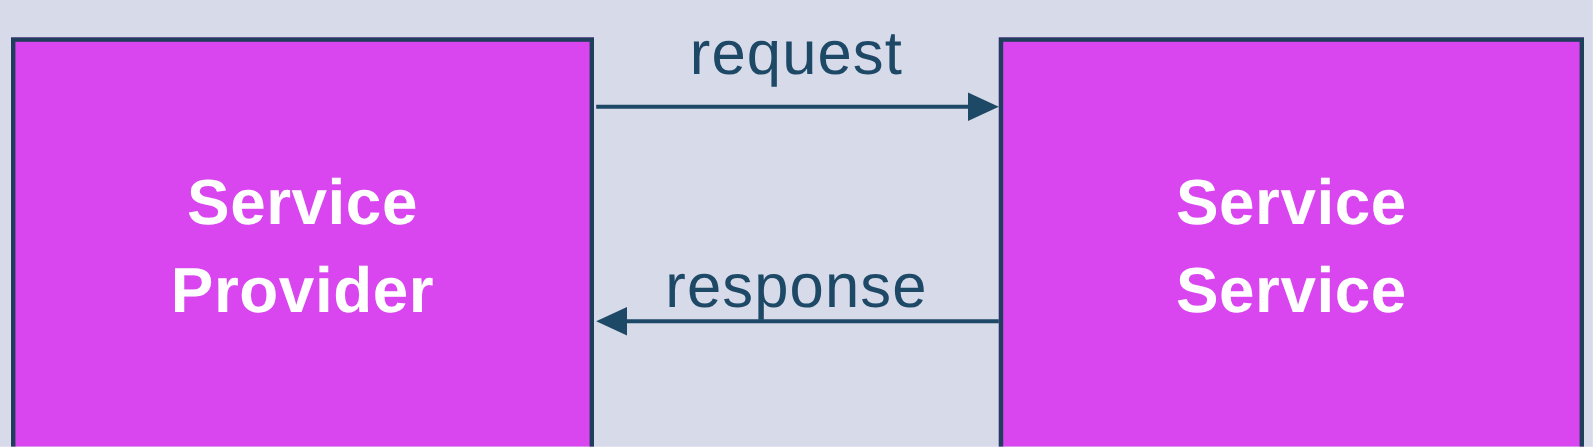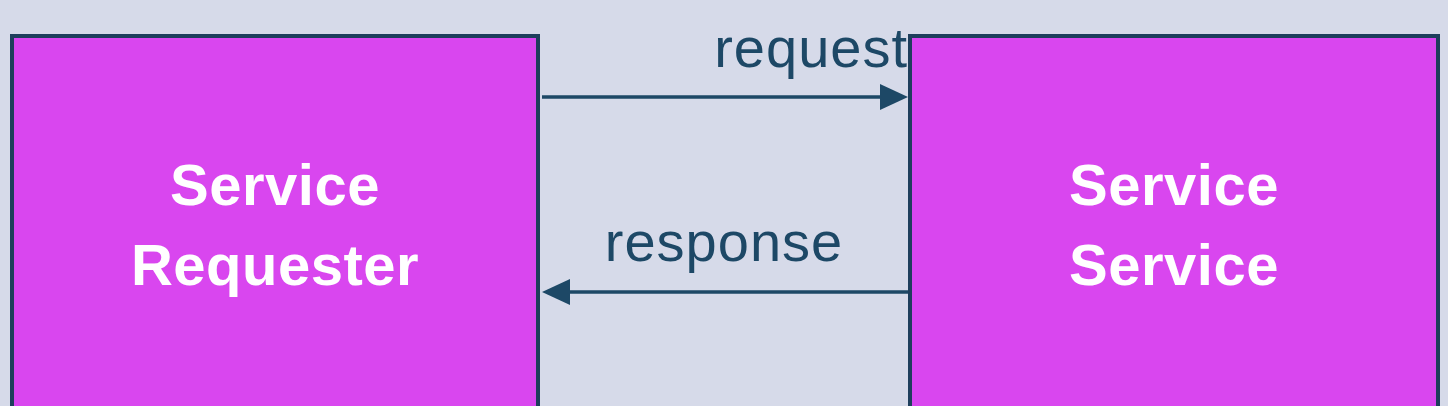--- a/index.html
+++ b/index.html
@@ -50,31 +50,31 @@
     position: absolute;
     left: 540px;
     width: 368px;
     text-align: center;
     color: #1d4866;
     font-size: 56px;
     font-weight: 400;
     line-height: 60px;
     letter-spacing: 1px;
   }
-  .edge-label-request  { top: 18px; text-align: right; }
-  .edge-label-response { top: 212px; }
+  .edge-label-request  { top: 18px; }
+  .edge-label-response { top: 230px; }
 </style>
 </head>
 <body>
 
 <div class="canvas">
 
   <div class="node node-left">
     <span class="node-line">Service</span>
-    <span class="node-line">Requester</span>
+    <span class="node-line">Provider</span>
   </div>
 
   <div class="node node-right">
     <span class="node-line">Service</span>
     <span class="node-line">Service</span>
   </div>
 
   <svg class="edges-svg" viewBox="0 0 1448 406" xmlns="http://www.w3.org/2000/svg">
 
     <line x1="542" y1="97" x2="886" y2="97" stroke-width="3.5" stroke="#1d4866"></line>

